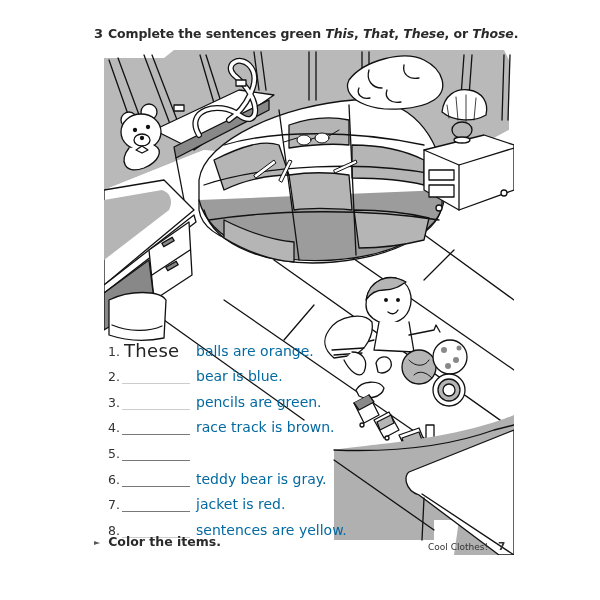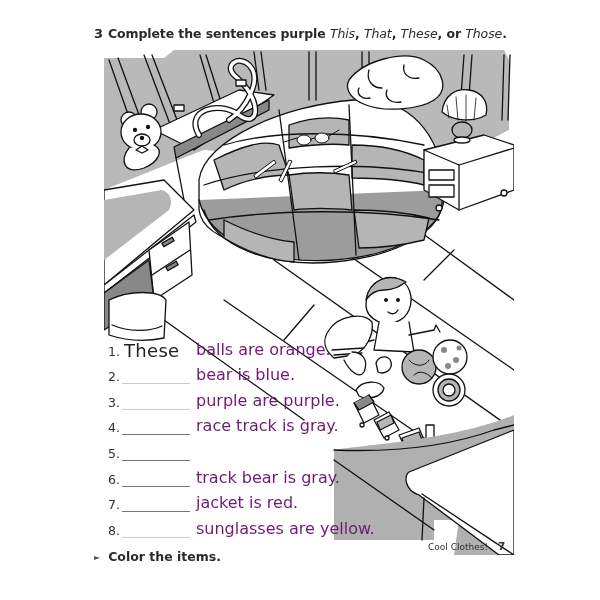--- a/index.html
+++ b/index.html
@@ -1,38 +1,38 @@
 <!DOCTYPE html>
 <html><head>
   <meta charset="utf-8">
   <style>
     html, body { margin: 0; padding: 0; background: #ffffff; }
     body { width: 600px; height: 600px; position: relative; overflow: hidden; font-family: "DejaVu Sans", sans-serif; color: #222; }
     .instr { position: absolute; left: 94px; top: 26px; font-size: 12.5px; font-weight: bold; color: #2a2a2a; white-space: nowrap; letter-spacing: -0.1px; }
     .instr .num { margin-right: 5px; font-size: 13px; }
-    .instr em { font-weight: normal; font-style: italic; }
+    .instr em { font-weight: bold; font-style: italic; }
     .illus { position: absolute; left: 104px; top: 50px; width: 410px; height: 505px; }
     .exercise { position: absolute; left: 108px; top: 333px; }
     .row { position: relative; height: 25.6px; display: flex; align-items: flex-end; white-space: nowrap; }
     .row .n { font-size: 12.5px; color: #333; width: 12px; }
     .row .blank { display: inline-block; width: 68px; border-bottom: 1px solid #777; margin-left: 2px; margin-right: 6px; height: 14px; position: relative; }
     .row .blank.light { border-bottom-color: #ccc; }
     .row .ans { position: absolute; left: 2px; bottom: -2px; font-family: "DejaVu Sans", sans-serif; font-size: 18px; color: #222; letter-spacing: 0.3px; }
     .row .blank.filled { border-bottom: none; }
-    .row .txt { font-size: 16px; color: #701a75; }
-    .color-instr { position: absolute; left: 94px; top: 549px; font-size: 12.5px; font-weight: bold; color: #2a2a2a; white-space: nowrap; }
+    .row .txt { font-size: 14px; color: #0369a1; }
+    .color-instr { position: absolute; left: 94px; top: 534px; font-size: 12.5px; font-weight: bold; color: #2a2a2a; white-space: nowrap; }
     .color-instr .tri { font-size: 8px; color: #555; margin-right: 8px; position: relative; top: -1px; }
     .footer { position: absolute; left: 428px; top: 540px; font-size: 9px; color: #333; white-space: nowrap; }
     .footer .pg { font-weight: bold; font-size: 10.5px; margin-left: 10px; }
   </style>
 </head>
 <body>
 
 <div class="instr">
-  <span class="num">3</span><span>Complete the sentences purple </span><em>This</em><span>, </span><em>That</em><span>, </span><em>These</em><span>, or </span><em>Those</em><span>.</span>
+  <span class="num">3</span><span>Complete the sentences green </span><em>This</em><span>, </span><em>That</em><span>, </span><em>These</em><span>, or </span><em>Those</em><span>.</span>
 </div>
 
 <svg class="illus" viewBox="0 0 410 505" xmlns="http://www.w3.org/2000/svg">
   <g stroke="#111" stroke-width="1.3" fill="none" stroke-linejoin="round" stroke-linecap="round">
 
     <path d="M0 8 L60 8 L70 0 L400 0 L405 10 L405 80 L330 120 L200 120 L100 100 L0 140 Z" fill="#b9b9b9" stroke="none"></path>
 
     <g>
       <line x1="5" y1="10" x2="40" y2="110"></line>
         <line x1="14" y1="8" x2="48" y2="100"></line>
@@ -237,55 +237,55 @@
     <span class="blank light">
         <span class="ans"></span>
       </span>
     <span class="txt">bear is blue.</span>
   </div>
   <div class="row">
     <span class="n">3.</span>
     <span class="blank light">
         <span class="ans"></span>
       </span>
-    <span class="txt">purple are purple.</span>
+    <span class="txt">pencils are green.</span>
   </div>
   <div class="row">
     <span class="n">4.</span>
     <span class="blank">
         <span class="ans"></span>
       </span>
-    <span class="txt">race track is gray.</span>
+    <span class="txt">race track is brown.</span>
   </div>
   <div class="row">
     <span class="n">5.</span>
     <span class="blank">
         <span class="ans"></span>
       </span>
   </div>
   <div class="row">
     <span class="n">6.</span>
     <span class="blank">
         <span class="ans"></span>
       </span>
-    <span class="txt">track bear is gray.</span>
+    <span class="txt">teddy bear is gray.</span>
   </div>
   <div class="row">
     <span class="n">7.</span>
     <span class="blank">
         <span class="ans"></span>
       </span>
     <span class="txt">jacket is red.</span>
   </div>
   <div class="row">
     <span class="n">8.</span>
     <span class="blank light">
         <span class="ans"></span>
       </span>
-    <span class="txt">sunglasses are yellow.</span>
+    <span class="txt">sentences are yellow.</span>
   </div>
 </div>
 
 <div class="color-instr">
   <span class="tri">►</span><span>Color the items.</span>
 </div>
 
 <div class="footer">
   <span>Cool Clothes!</span><span class="pg">7</span>
 </div>

